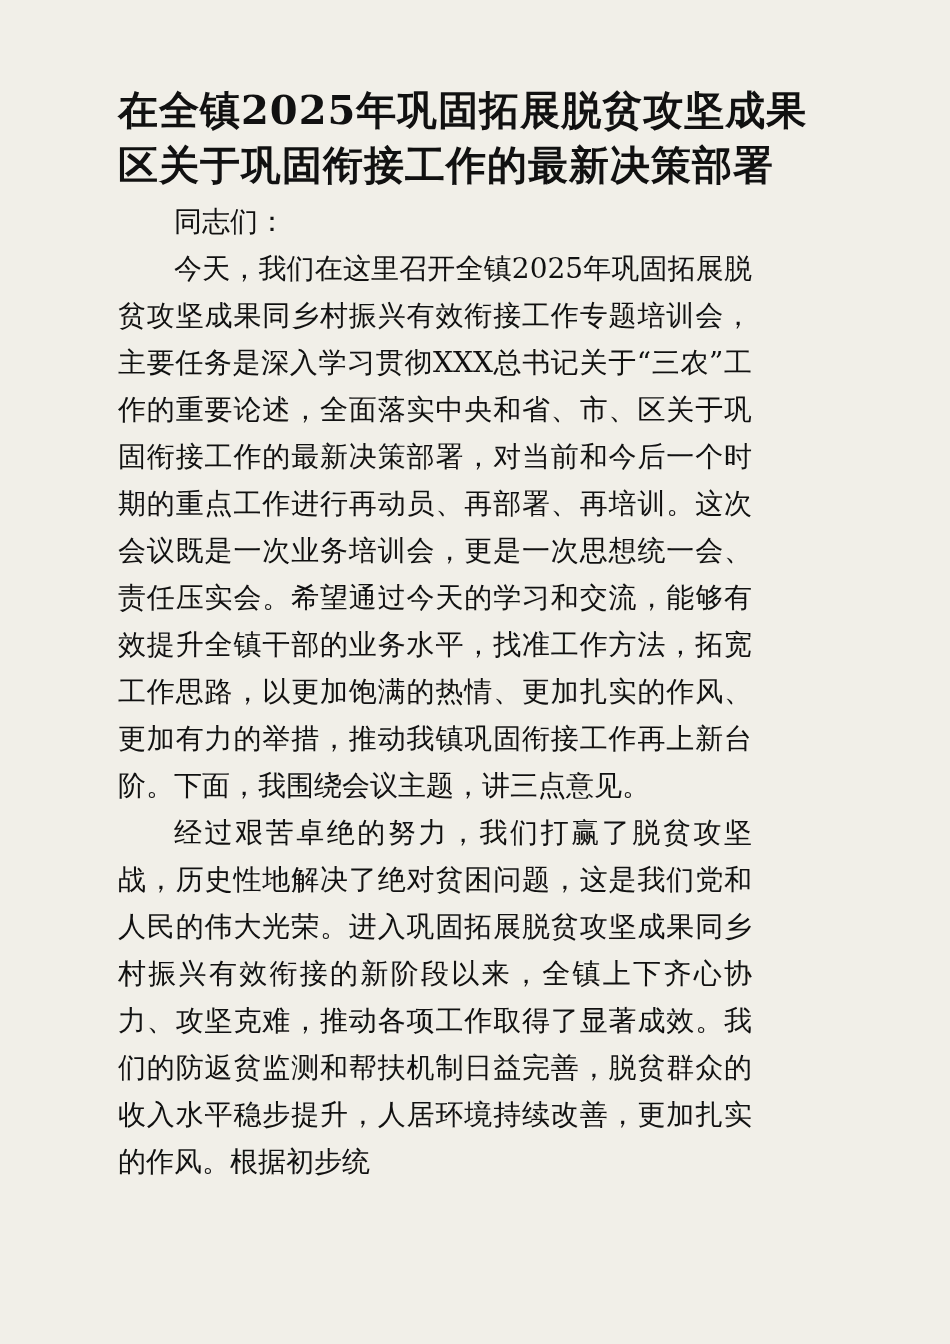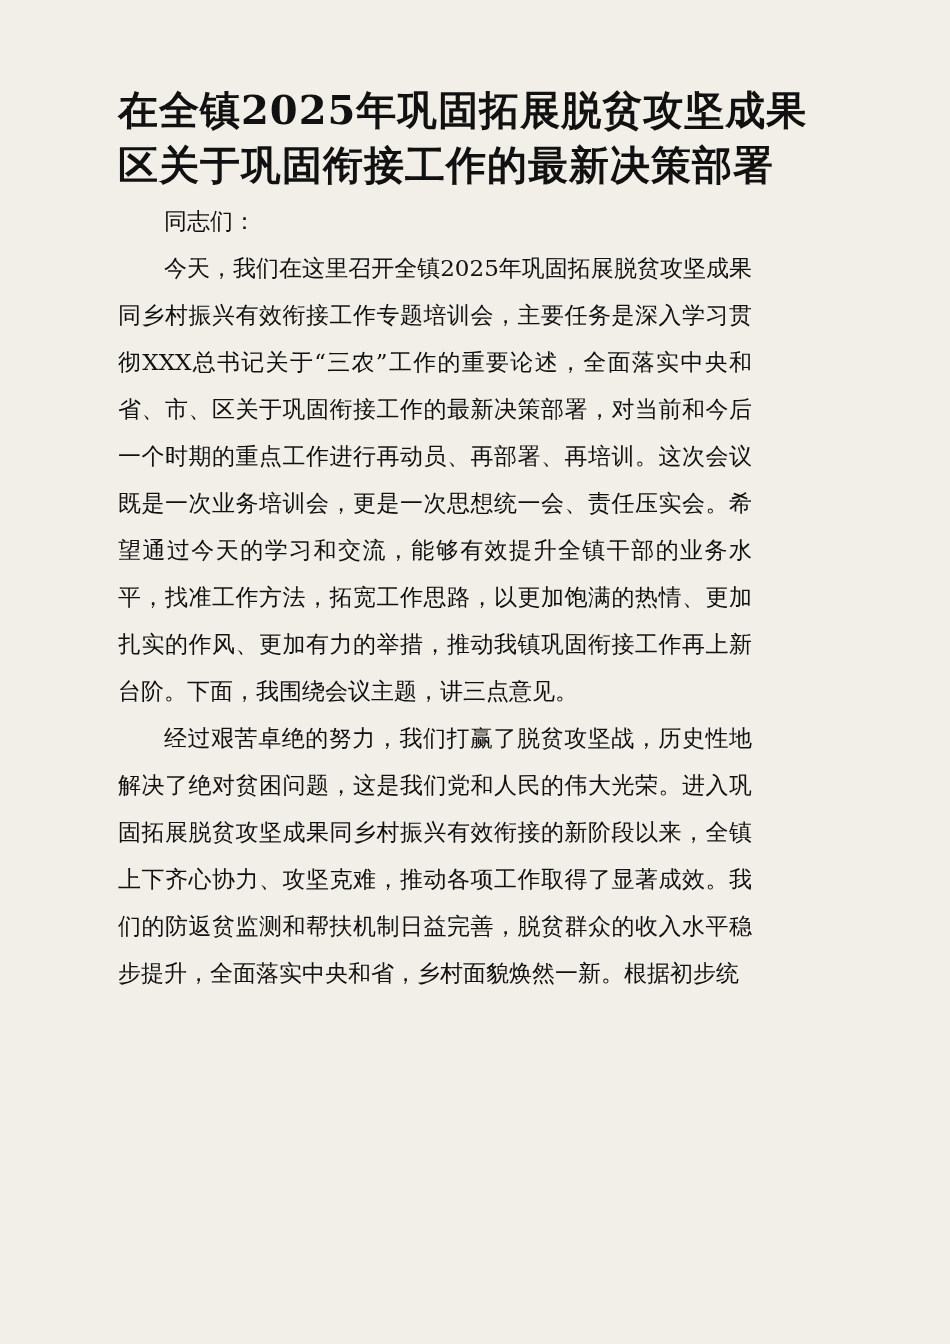--- a/index.html
+++ b/index.html
@@ -28,21 +28,21 @@
     line-height: 55px;
     text-align: center;
     letter-spacing: 1px;
   }
   .title-line {
     display: block;
     white-space: nowrap;
   }
   .para {
     margin: 0;
-    font-size: 23px;
+    font-size: 28px;
     line-height: 47px;
     text-align: justify;
     text-justify: inter-ideograph;
     text-indent: 2em;
     word-break: break-all;
   }
 </style>
 </head>
 <body>
 
@@ -51,15 +51,15 @@
   <h1 class="doc-title">
     <span class="title-line">在全镇2025年巩固拓展脱贫攻坚成果</span>
     <span class="title-line">区关于巩固衔接工作的最新决策部署</span>
   </h1>
 
   <p class="para">同志们：</p>
 
   <p class="para">今天，我们在这里召开全镇2025年巩固拓展脱贫攻坚成果同乡村振兴有效衔接工作专题培训会，主要任务是深入学习贯彻XXX总书记关于“三农”工作的重要论述，全面落实中央和省、市、区关于巩固衔接工作的最新决策部署，对当前和今后一个时期的重点工作进行再动员、再部署、再培训。这次会议既是一次业务培训会，更是一次思想统一会、责任压实会。希望通过今天的学习和交流，能够有效提升全镇干部的业务水平，找准工作方法，拓宽工作思路，以更加饱满的热情、更加扎实的作风、更加有力的举措，推动我镇巩固衔接工作再上新台阶。下面，我围绕会议主题，讲三点意见。</p>
 
 
-  <p class="para">经过艰苦卓绝的努力，我们打赢了脱贫攻坚战，历史性地解决了绝对贫困问题，这是我们党和人民的伟大光荣。进入巩固拓展脱贫攻坚成果同乡村振兴有效衔接的新阶段以来，全镇上下齐心协力、攻坚克难，推动各项工作取得了显著成效。我们的防返贫监测和帮扶机制日益完善，脱贫群众的收入水平稳步提升，全面落实中央和省，乡村面貌焕然一新。根据初步统</p>
+  <p class="para">经过艰苦卓绝的努力，我们打赢了脱贫攻坚战，历史性地解决了绝对贫困问题，这是我们党和人民的伟大光荣。进入巩固拓展脱贫攻坚成果同乡村振兴有效衔接的新阶段以来，全镇上下齐心协力、攻坚克难，推动各项工作取得了显著成效。我们的防返贫监测和帮扶机制日益完善，脱贫群众的收入水平稳步提升，人居环境持续改善，更加扎实的作风。根据初步统</p>
 
 </div>
 
 </body></html>

